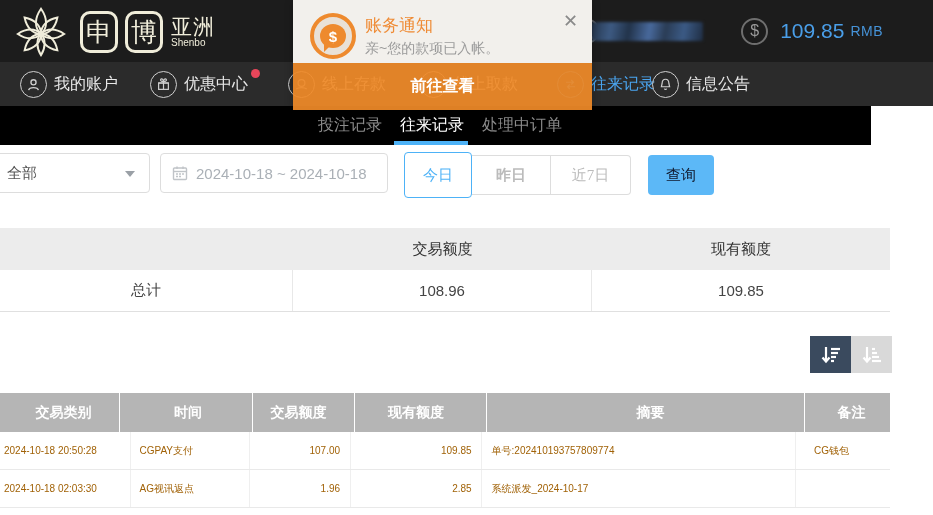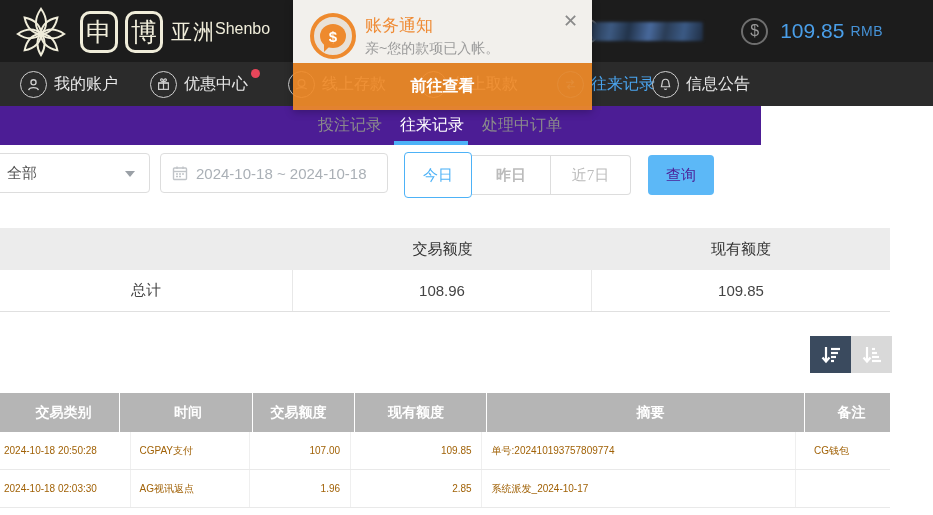--- a/index.html
+++ b/index.html
@@ -9,23 +9,23 @@
     font-family:"Liberation Sans", sans-serif; background:#fff;
   }
 
   
   .top-bar { position:absolute; left:0; top:0; width:933px; height:62px; background:#1c1c1c; }
   .logo-wrap { position:absolute; left:12px; top:3px; display:flex; align-items:center; color:#f0edda; }
   .logo-flower { width:58px; height:58px; }
   .logo-boxes { display:flex; gap:7px; margin-left:10px; }
   .logo-box { width:38px; height:42px; border:3px solid #f0edda; border-radius:10px;
     display:flex; align-items:center; justify-content:center; font-size:26px; color:#f0edda; }
-  .logo-region { margin-left:8px; display:flex; line-height:1.05; }
+  .logo-region { margin-left:8px; display:flex; flex-direction:column; line-height:1.05; }
   .logo-region .cn { font-size:21px; letter-spacing:1px; }
-  .logo-region .en { font-size:16px; }
+  .logo-region .en { font-size:10px; }
 
   .hdr-right { position:absolute; right:50px; top:0; height:62px; display:flex; align-items:center; }
   .hdr-user-icon { width:26px; height:26px; border:2px solid #6a6a6a; border-radius:50%;
     position:relative; flex:0 0 auto; }
   .hdr-user-icon svg { position:absolute; left:2px; top:2px; }
   .censor-blur { width:112px; height:19px; margin-left:-8px; border-radius:2px;
     background:linear-gradient(100deg,#24344a,#3d5a82 18%,#22334a 34%,#48699c 52%,#2a3c55 66%,#3b5a85 82%,#1f2d42);
     filter:blur(1.6px); }
   .hdr-coin { width:27px; height:27px; border:2px solid #6f6f6f; border-radius:50%;
     margin-left:38px; display:flex; align-items:center; justify-content:center;
@@ -38,21 +38,21 @@
   .nav-item { position:absolute; top:0; height:44px; display:flex; align-items:center; gap:7px;
     color:#e8e8e8; font-size:16px; cursor:pointer; }
   .nav-circle { width:27px; height:27px; border:1.5px solid #cfcfcf; border-radius:50%;
     display:flex; align-items:center; justify-content:center; color:#cfcfcf; flex:0 0 auto; font-size:13px; }
   .nav-item.active { color:#4aa4ee; }
   .nav-item.active .nav-circle { border-color:#4aa4ee; color:#4aa4ee; }
   .nav-badge { position:absolute; width:9px; height:9px; background:#e8465a; border-radius:50%;
     right:-12px; top:7px; }
 
   
-  .tab-bar { position:absolute; left:0; top:106px; width:761px; height:39px; background:#4c1d95; }
+  .tab-bar { position:absolute; left:0; top:106px; width:871px; height:39px; background:#000000; }
   .tab { position:absolute; top:0; height:39px; display:flex; align-items:center;
     font-size:16px; color:#8b8b8b; cursor:pointer; }
   .tab.active { color:#ffffff; }
   .tab-underline { position:absolute; left:394px; bottom:0; width:74px; height:4px; background:#4db2f7; }
 
   
   .popup { position:absolute; left:293px; top:0; width:299px; height:110px; z-index:30;
     box-shadow:0 2px 8px rgba(0,0,0,0.25); }
   .popup-top { position:absolute; left:0; top:0; width:299px; height:63px; background:#f2f0ec; }
   .popup-icon { position:absolute; left:17px; top:13px; width:46px; height:46px; border-radius:50%;
@@ -80,21 +80,21 @@
     padding-left:11px; font-size:15px; color:#aab0b6; cursor:pointer; background:#fff; }
   .btn-group { position:absolute; left:404px; top:10px; height:40px; display:flex; }
   .qbtn { height:40px; background:#fff; border:1px solid #ddd; color:#bbb; font-size:15px;
     display:flex; align-items:center; justify-content:center; cursor:pointer;
     font-family:"Liberation Sans", sans-serif; }
   .qbtn.today { width:68px; height:46px; margin-top:-3px; border:1px solid #4db2f7; color:#4db2f7;
     border-radius:4px; z-index:2; }
   .qbtn.yesterday { width:79px; border-left:none;font-weight:bold; }
   .qbtn.last7 { width:80px; border-left:none; border-radius:0 4px 4px 0;font-family:Liberation Serif, serif; }
   .search-btn { position:absolute; left:648px; top:10px; width:66px; height:40px;
-    background:#5cb8f7; border:none; border-radius:4px; color:#4c1d95; font-size:15px; cursor:pointer;
+    background:#5cb8f7; border:none; border-radius:4px; color:#0f172a; font-size:15px; cursor:pointer;
     font-family:"Liberation Sans", sans-serif; }
 
   
   .summary { position:absolute; left:0; top:228px; width:890px; }
   .summary-head { display:flex; height:42px; background:#ececec; }
   .summary-head .c { display:flex; align-items:center; justify-content:center;
     font-size:15px; color:#333; }
   .summary-body { display:flex; height:42px; background:#fff; border-bottom:1px solid #e0e0e0; }
   .summary-body .c { display:flex; align-items:center; justify-content:center;
     font-size:15px; color:#444; border-right:1px solid #e8e8e8; }

